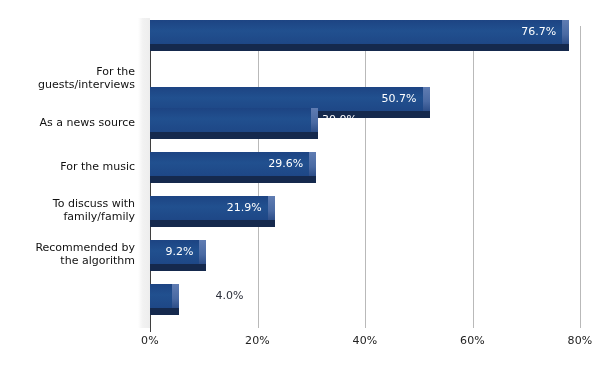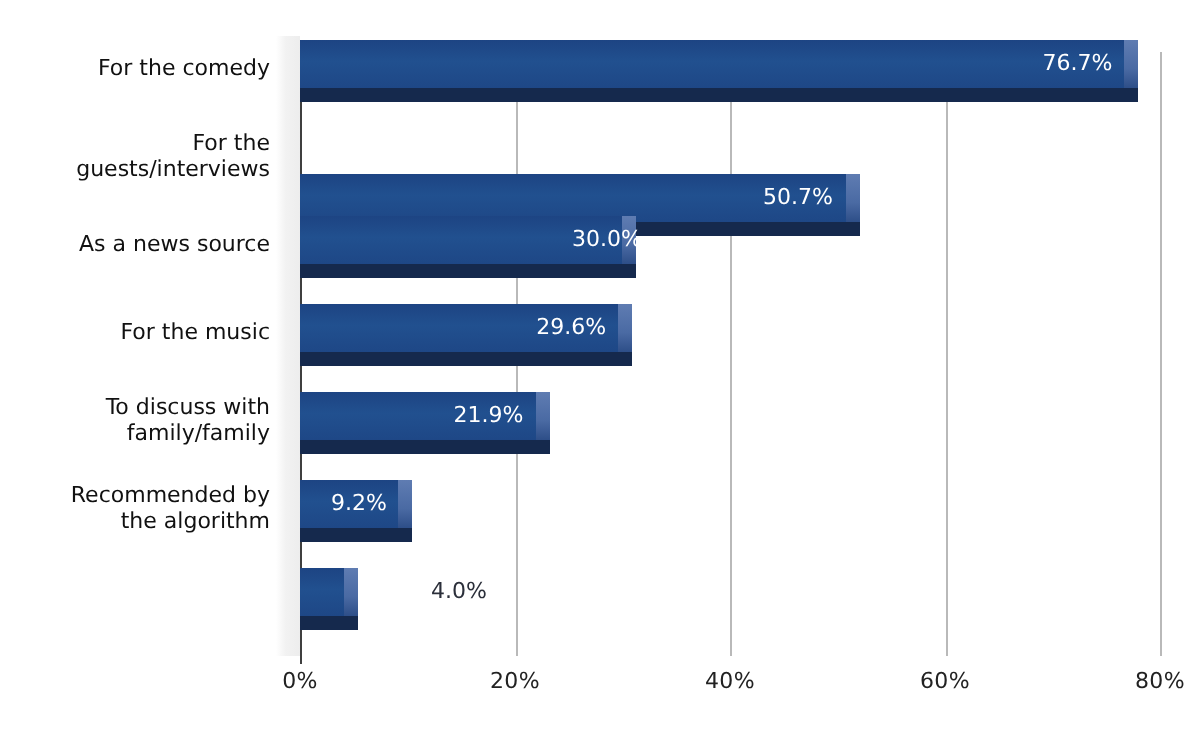--- a/index.html
+++ b/index.html
@@ -147,21 +147,20 @@
     <div class="axis-wall"></div>
     <div id="gridlines">
         <div class="gridline" style="left: 257.5px;"></div>
         <div class="gridline" style="left: 365px;"></div>
         <div class="gridline" style="left: 472.5px;"></div>
         <div class="gridline" style="left: 580px;"></div>
       </div>
     <div class="axis-line"></div>
     <div id="rows">
         <div class="row" style="top: 12px;">
-          <div class="cat-label">For the comedy</div>
           <div class="bar-wrap" style="width: 419.262px;">
             <div class="bar-face" style="width: 412.262px;"></div>
             <div class="bar-bottom" style="width: 412.262px;"></div>
             <div class="bar-side" style="left: 412.262px;"></div>
             <div class="bar-side-cap" style="left: 412.262px;"></div>
             <div class="bar-value-in" style="right: 13px;">76.7%</div>
           </div>
         </div>
         <div class="row" style="top: 56px;">
           <div class="cat-label">For the
@@ -169,21 +168,21 @@
           <div class="bar-wrap" style="width: 279.512px; margin-top: 23px;">
             <div class="bar-face" style="width: 272.512px;"></div>
             <div class="bar-bottom" style="width: 272.512px;"></div>
             <div class="bar-side" style="left: 272.512px;"></div>
             <div class="bar-side-cap" style="left: 272.512px;"></div>
             <div class="bar-value-in" style="right: 13px;">50.7%</div>
           </div>
         </div>
         <div class="row" style="top: 100px;">
           <div class="cat-label">As a news source</div>
-          <div class="bar-wrap" style="width: 184px;">
+          <div class="bar-wrap" style="width: 184px; padding-left: 36px;">
             <div class="bar-face" style="width: 161.25px;"></div>
             <div class="bar-bottom" style="width: 161.25px;"></div>
             <div class="bar-side" style="left: 161.25px;"></div>
             <div class="bar-side-cap" style="left: 161.25px;"></div>
             <div class="bar-value-in" style="right: 13px;">30.0%</div>
           </div>
         </div>
         <div class="row" style="top: 144px;">
           <div class="cat-label">For the music</div>
           <div class="bar-wrap" style="width: 166.1px;">

